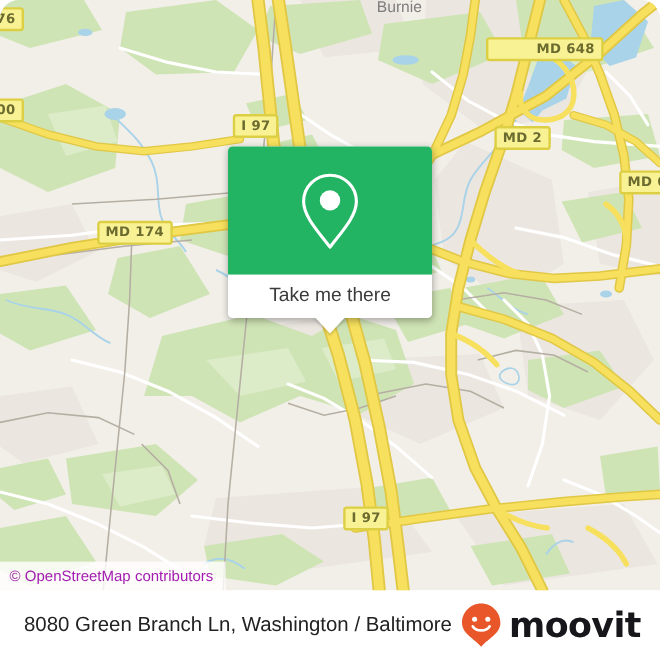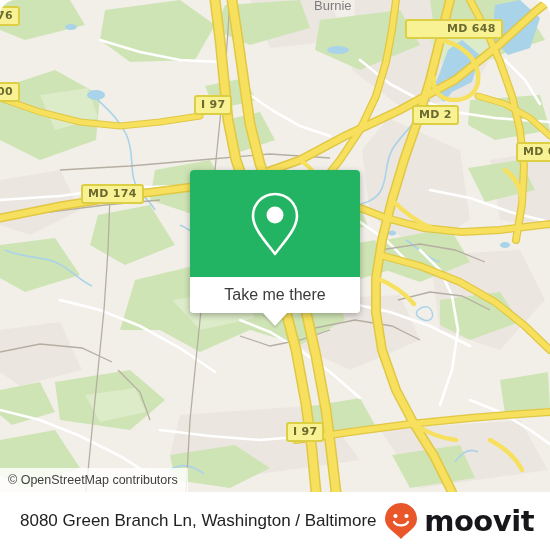--- a/index.html
+++ b/index.html
@@ -53,21 +53,20 @@
 
   
   #popup {
     position: absolute;
     left: 190px;
     top: 122px;
     width: 170px;
     border-radius: 4px;
     box-shadow: 0 2px 6px rgba(0,0,0,.30);
     background: #ffffff;
-    margin-top: 48px;
   }
   #popup-head {
     height: 107px;
     background: #22b462;
     border-radius: 4px 4px 0 0;
     display: flex;
     align-items: center;
     justify-content: center;
   }
   #popup-foot {
@@ -97,21 +96,21 @@
   
   #attribution {
     position: absolute;
     left: 0;
     top: 468px;
     height: 24px;
     padding: 0 10px 0 8px;
     display: flex;
     align-items: center;
     background: rgba(255,255,255,.80);
-    color: #404040;
+    color: #a21caf;
     font-size: 12.5px;
     font-family: "Liberation Sans", sans-serif;
   }
 
   
   #bottombar {
     position: absolute;
     left: 0; top: 492px;
     width: 550px;
     height: 58px;
@@ -292,21 +291,21 @@
         <path d="M300,160 C312,168 320,178 324,190" stroke-width="4"></path>
         <path d="M505,170 C516,178 522,190 522,204" stroke-width="4.5"></path>
         <path d="M490,440 C505,448 516,458 522,470" stroke-width="4.5"></path>
       </g>
     </svg>
   </div>
 
   <div class="place-label" style="left:314px; top:-2px;">Burnie</div>
 
   <div class="shield" style="left:-10px; top:6px;">76</div>
-  <div class="shield" style="left:405px; top:19px;padding-left:40px;">MD 648</div>
+  <div class="shield" style="left:405px; top:31px;padding-left:40px;">MD 648</div>
   <div class="shield" style="left:-10px; top:82px;">00</div>
   <div class="shield" style="left:194px; top:95px;">I 97</div>
   <div class="shield" style="left:412px; top:105px;">MD 2</div>
   <div class="shield" style="left:516px; top:142px;">MD 64</div>
   <div class="shield" style="left:81px; top:184px;">MD 174</div>
   <div class="shield" style="left:286px; top:422px;">I 97</div>
 
   <div id="popup">
     <div id="popup-head">
       <svg width="52" height="66" viewBox="0 0 52 66">

